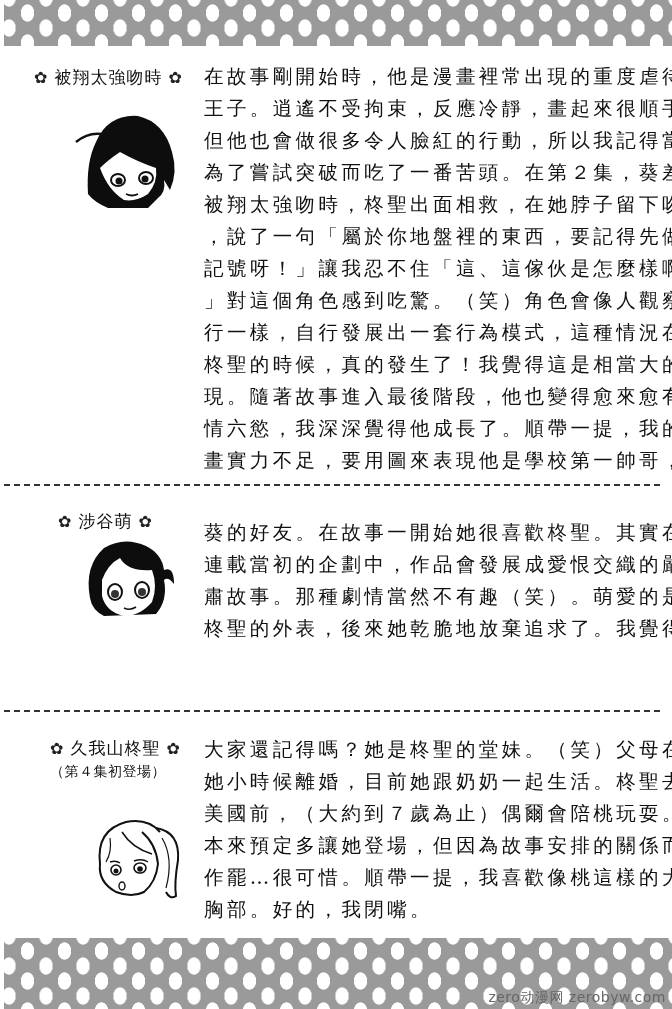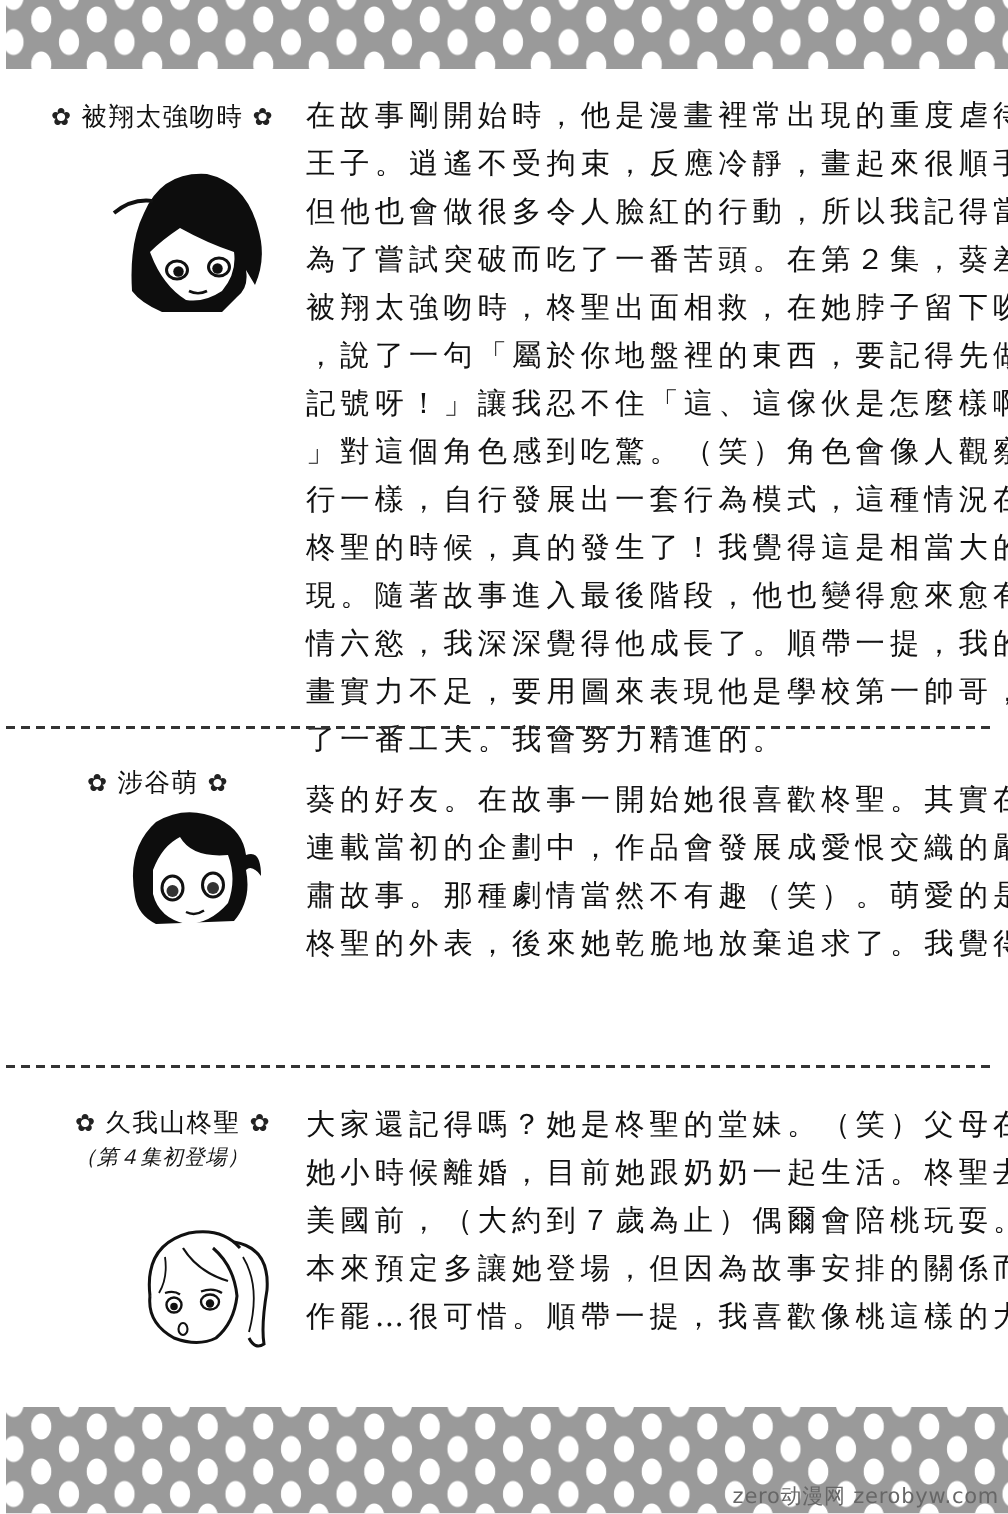--- a/index.html
+++ b/index.html
@@ -12,21 +12,21 @@
           background-size:37px 30px, 37px 30px;
           background-position:5px -2px, 23.5px 13px; }
   .dots.top { top:0; height:46px; }
   .dots.bottom { top:938px; height:71px; }
   .watermark { position:absolute; right:6px; bottom:2px; font-family:"DejaVu Sans",sans-serif;
                font-size:14px; color:#666; letter-spacing:0.5px; }
   .section { position:absolute; left:0; width:672px; }
   .name-row { position:absolute; font-size:17px; white-space:nowrap; letter-spacing:1px;
               display:flex; align-items:center; gap:6px; }
   .flower { font-family:"DejaVu Sans",sans-serif; font-size:16px; color:#222; }
-  .subtitle { position:absolute; font-size:14px; white-space:nowrap; letter-spacing:0.5px;font-style:italic; }
+  .subtitle { position:absolute; font-size:14px; white-space:nowrap; letter-spacing:0.5px; }
   .portrait { position:absolute; }
   .body-text { position:absolute; left:204px; width:420px; font-size:19.5px;
                line-height:32px; letter-spacing:3.4px; }
   .body-text p { margin:0; white-space:nowrap; }
   .sep { position:absolute; left:4px; width:656px; height:0; border-top:2px dashed #333; }
 </style>
 </head>
 <body>
 
 <div class="dots top"></div>
@@ -54,21 +54,20 @@
     <p>為了嘗試突破而吃了一番苦頭。在第２集，葵差點</p>
     <p>被翔太強吻時，柊聖出面相救，在她脖子留下吻痕</p>
     <p>，說了一句「屬於你地盤裡的東西，要記得先做個</p>
     <p>記號呀！」讓我忍不住「這、這傢伙是怎麼樣啊！</p>
     <p>」對這個角色感到吃驚。（笑）角色會像人觀察言</p>
     <p>行一樣，自行發展出一套行為模式，這種情況在畫</p>
     <p>柊聖的時候，真的發生了！我覺得這是相當大的發</p>
     <p>現。隨著故事進入最後階段，他也變得愈來愈有七</p>
     <p>情六慾，我深深覺得他成長了。順帶一提，我的畫</p>
     <p>畫實力不足，要用圖來表現他是學校第一帥哥，費</p>
-    <p>了一番工夫。我會努力精進的。</p>
   </div>
 </div>
 
 <div class="sep" style="top:484px;"></div>
 
 <div class="section" style="top:0;">
   <div class="name-row" style="left:58px; top:510px;">
     <span class="flower">✿</span>
     <span>涉谷萌</span>
     <span class="flower">✿</span>
@@ -112,18 +111,19 @@
     <circle cx="58" cy="61" r="2.8" fill="#111"></circle>
     <path d="M28 54 Q34 52 38 55 M52 53 Q60 50 66 54" stroke="#111" stroke-width="1.5" fill="none"></path>
     <ellipse cx="40" cy="78" rx="3" ry="4" fill="none" stroke="#111" stroke-width="1.4"></ellipse>
   </svg>
   <div class="body-text" style="top:734px;">
     <p>大家還記得嗎？她是柊聖的堂妹。（笑）父母在</p>
     <p>她小時候離婚，目前她跟奶奶一起生活。柊聖去</p>
     <p>美國前，（大約到７歲為止）偶爾會陪桃玩耍。</p>
     <p>本來預定多讓她登場，但因為故事安排的關係而</p>
     <p>作罷…很可惜。順帶一提，我喜歡像桃這樣的大</p>
+    <p>胸部。好的，我閉嘴。</p>
   </div>
 </div>
 
 <div class="dots bottom">
   <span class="watermark">zero动漫网 zerobyw.com</span>
 </div>
 
 </body></html>

